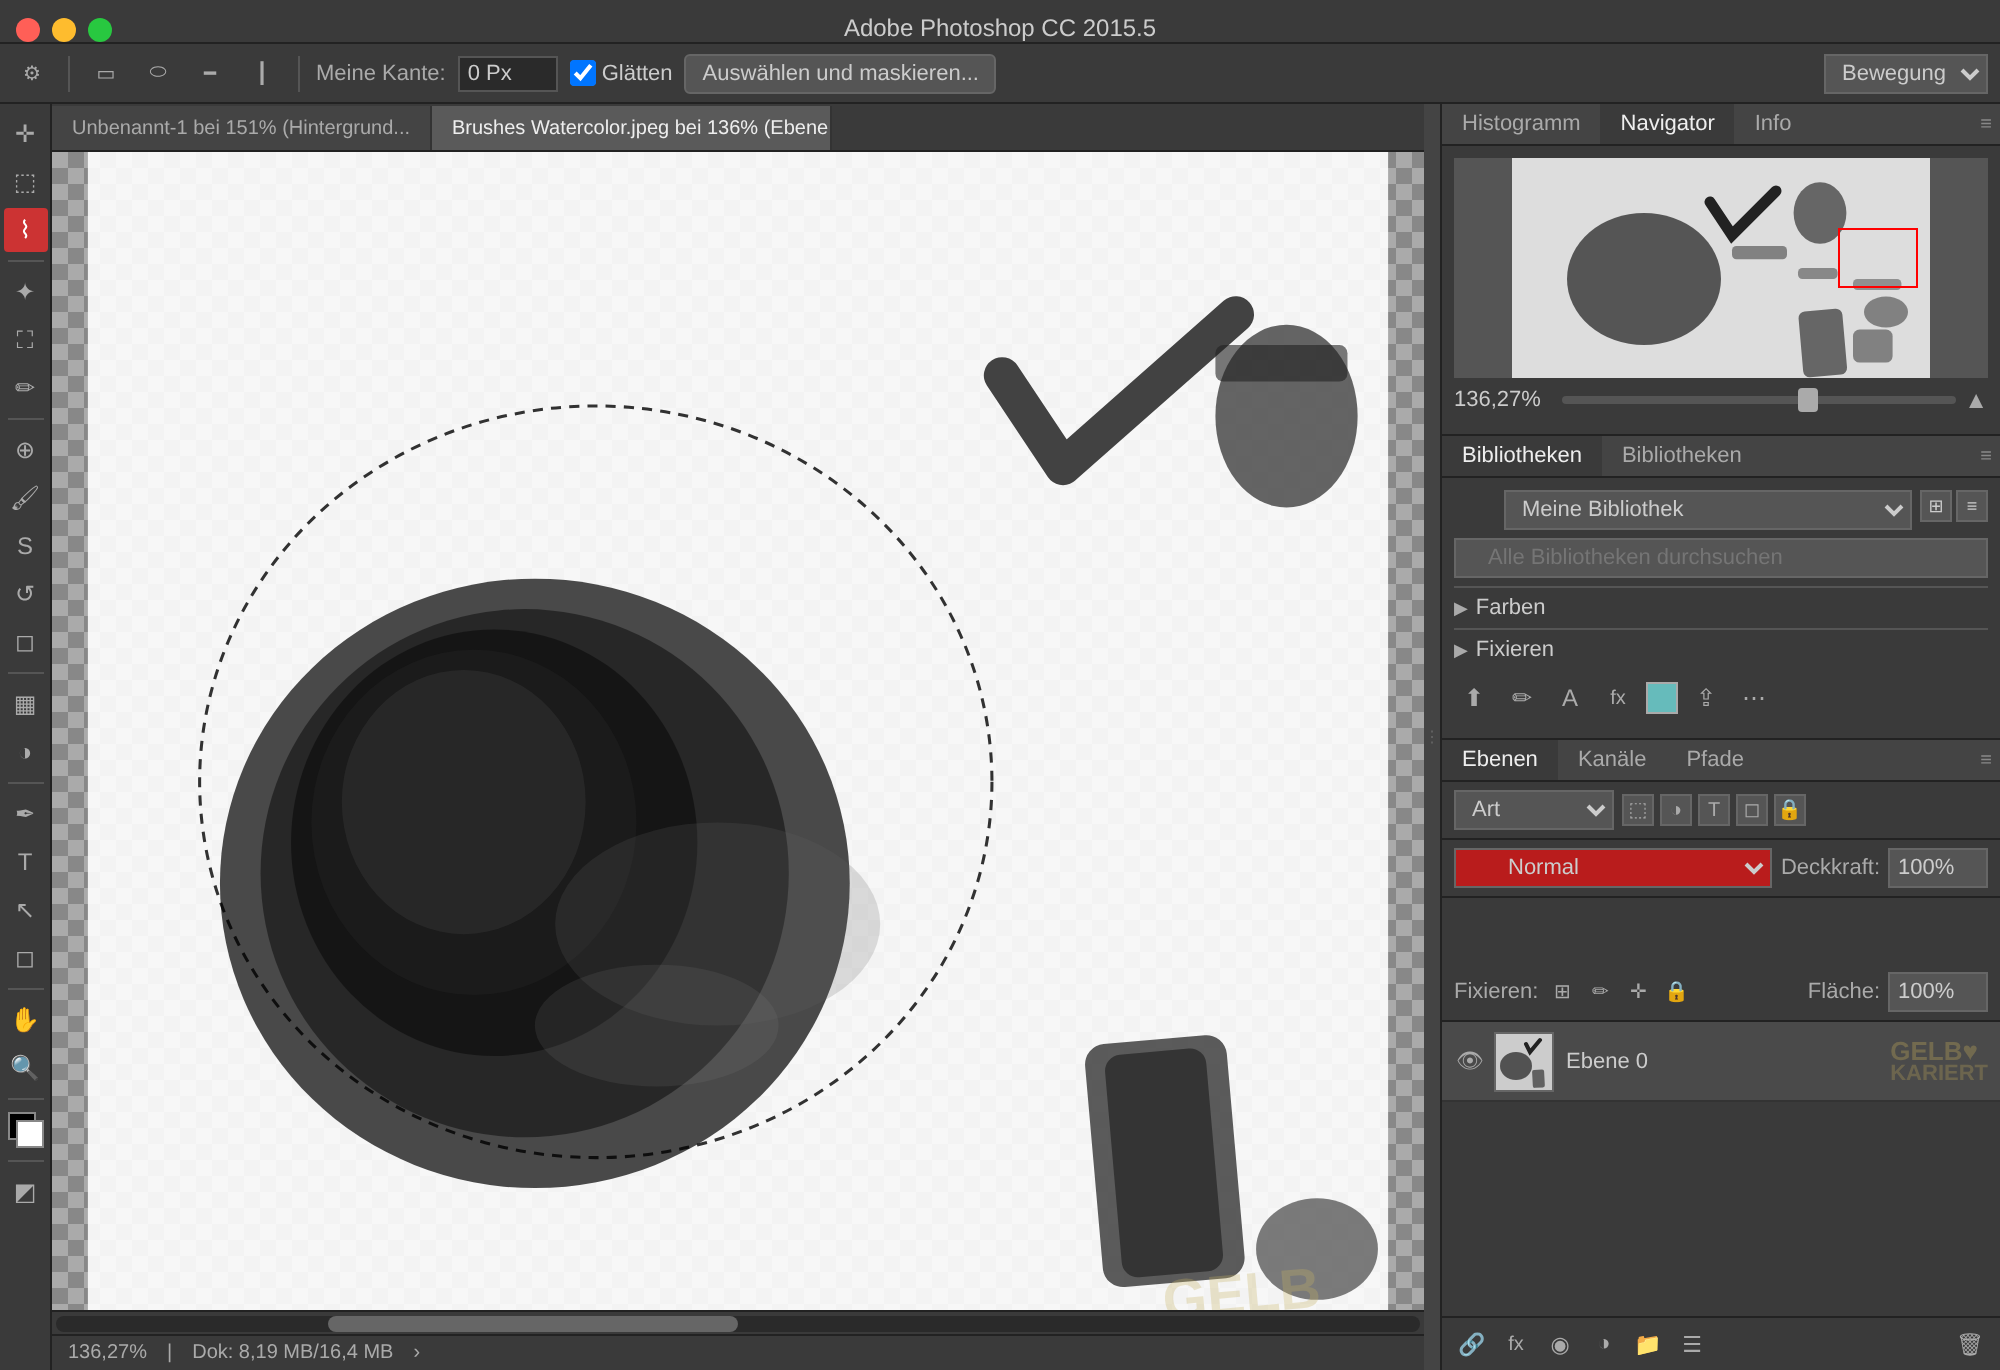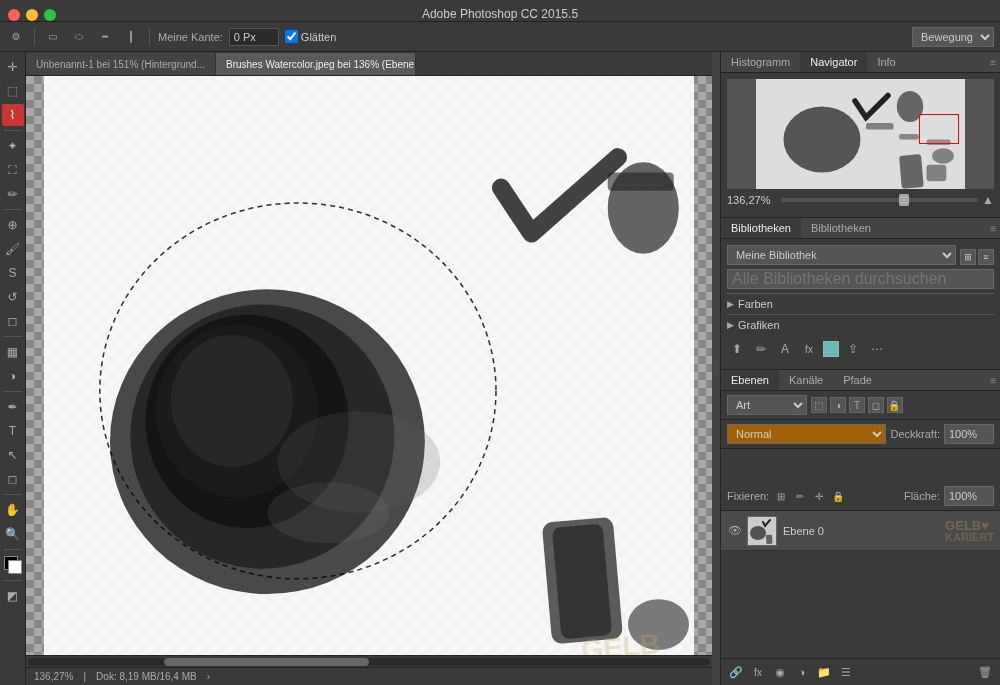--- a/index.html
+++ b/index.html
@@ -79,42 +79,42 @@
     .nav-zoom-val { font-size: 11px; color: #ccc; min-width: 50px; }
     .nav-slider { flex: 1; height: 4px; background: #555; border-radius: 2px; position: relative; }
     .nav-slider-thumb { position: absolute; left: 60%; top: -4px; width: 10px; height: 12px; background: #aaa; border-radius: 2px; }
 
     
     .bibliotheken-panel { border-bottom: 1px solid #222; }
     .bib-tabs { display: flex; background: #444; border-bottom: 1px solid #222; align-items: center; }
     .bib-tab { padding: 4px 10px; font-size: 11px; color: #aaa; cursor: pointer; }
     .bib-tab.active { color: #eee; background: #3a3a3a; }
     .bib-content { padding: 6px; }
-    .bib-row { display: flex; align-items: flex-end; gap: 4px; margin-bottom: 4px; }
+    .bib-row { display: flex; align-items: flex-start; gap: 4px; margin-bottom: 4px; margin-left: 25px; }
     .bib-select { flex: 1; background: #555; border: 1px solid #666; color: #ccc; font-size: 11px; padding: 2px 4px; height: 20px; }
     .bib-view-btns { display: flex; gap: 2px; }
     .bib-view-btn { width: 16px; height: 16px; background: #555; border: 1px solid #666; color: #ccc; display: flex; align-items: center; justify-content: center; font-size: 9px; cursor: pointer; }
-    .bib-search { width: 100%; background: #555; border: 1px solid #666; color: #ccc; font-size: 16px; padding: 2px 4px; height: 20px; margin-bottom: 4px; }
+    .bib-search { width: 100%; background: #555; border: 1px solid #666; color: #ccc; font-size: 11px; padding: 2px 16px; height: 20px; margin-bottom: 4px; }
     .bib-section { padding: 4px 0; border-top: 1px solid #555; cursor: pointer; display: flex; align-items: center; gap: 4px; }
     .bib-arrow { font-size: 9px; color: #aaa; }
     .bib-icons { display: flex; gap: 4px; padding: 4px 0; align-items: center; }
     .bib-icon-btn { width: 20px; height: 20px; display: flex; align-items: center; justify-content: center; color: #aaa; font-size: 12px; cursor: pointer; }
 
     
     .ebenen-panel { flex: 1; display: flex; flex-direction: column; }
     .ebenen-tabs { display: flex; background: #444; border-bottom: 1px solid #222; align-items: center; }
     .ebenen-tab { padding: 4px 10px; font-size: 11px; color: #aaa; cursor: pointer; }
     .ebenen-tab.active { color: #eee; background: #3a3a3a; }
     .ebenen-content { flex: 1; display: flex; flex-direction: column; }
     .ebenen-filter-row { display: flex; align-items: center; gap: 4px; padding: 4px 6px; border-bottom: 1px solid #222; }
     .ebenen-filter-select { background: #555; border: 1px solid #666; color: #ccc; font-size: 11px; padding: 1px 4px; height: 20px; width: 80px; }
     .ebenen-filter-icons { display: flex; gap: 3px; align-items: center; }
     .ef-icon { width: 16px; height: 16px; display: flex; align-items: center; justify-content: center; color: #aaa; font-size: 10px; cursor: pointer; border: 1px solid #666; background: #555; }
     .blend-row { display: flex; align-items: center; gap: 4px; padding: 4px 6px; border-bottom: 1px solid #222; }
-    .blend-select { background: #a16207; border: 1px solid #666; color: #ccc; font-size: 11px; padding: 1px 4px; height: 20px; flex: 1; }
+    .blend-select { background: #b91c1c; border: 1px solid #666; color: #ccc; font-size: 11px; padding: 1px 22px; height: 20px; flex: 1; }
     .blend-label { font-size: 11px; color: #aaa; }
     .blend-input { background: #555; border: 1px solid #666; color: #ccc; font-size: 11px; padding: 1px 4px; height: 20px; width: 50px; }
     .fix-row { display: flex; align-items: center; gap: 4px; padding: 4px 6px; border-bottom: 1px solid #222; margin-top: 33px; }
     .fix-label { font-size: 11px; color: #aaa; }
     .fix-icons { display: flex; gap: 3px; }
     .fix-icon { width: 16px; height: 16px; display: flex; align-items: center; justify-content: center; color: #aaa; font-size: 10px; cursor: pointer; }
     .fläche-label { font-size: 11px; color: #aaa; margin-left: auto; }
     .fläche-input { background: #555; border: 1px solid #666; color: #ccc; font-size: 11px; padding: 1px 4px; height: 20px; width: 50px; }
     .layers-list { flex: 1; overflow-y: auto; background: #3a3a3a; }
     .layer-row { display: flex; align-items: center; padding: 2px 6px; height: 40px; border-bottom: 1px solid #333; cursor: pointer; background: #4a4a4a; }
@@ -144,20 +144,21 @@
   <div class="toolbar-icon">⬭</div>
   <div class="toolbar-icon">━</div>
   <div class="toolbar-icon">┃</div>
   <div class="toolbar-sep"></div>
   <label class="toolbar-label">Meine Kante:</label>
   <input class="toolbar-input" type="text" value="0 Px" style="">
   <label class="toolbar-checkbox-label">
     <input type="checkbox" checked="" style="">
     <span>Glätten</span>
   </label>
+  <button class="toolbar-btn">Auswählen und maskieren...</button>
   <div class="toolbar-right">
     <select class="toolbar-select">
       <option>Bewegung</option>
     </select>
   </div>
 </div>
 
 <div class="main-layout">
 
   <div class="left-toolbar">
@@ -317,21 +318,21 @@
             <div class="bib-view-btn">≡</div>
           </div>
         </div>
         <input class="bib-search" type="text" placeholder="Alle Bibliotheken durchsuchen" style="">
         <div class="bib-section">
           <span class="bib-arrow">▶</span>
           <span>Farben</span>
         </div>
         <div class="bib-section">
           <span class="bib-arrow">▶</span>
-          <span>Grafiken</span>
+          <span>Fixieren</span>
         </div>
         <div class="bib-icons">
           <div class="bib-icon-btn">⬆</div>
           <div class="bib-icon-btn">✏</div>
           <div class="bib-icon-btn">A</div>
           <div class="bib-icon-btn" style="font-size:10px;">fx</div>
           <div class="bib-icon-btn" style="width:16px;height:16px;background:#6bb;border:1px solid #aaa;"></div>
           <div class="bib-icon-btn">⇪</div>
           <div class="bib-icon-btn">⋯</div>
         </div>

